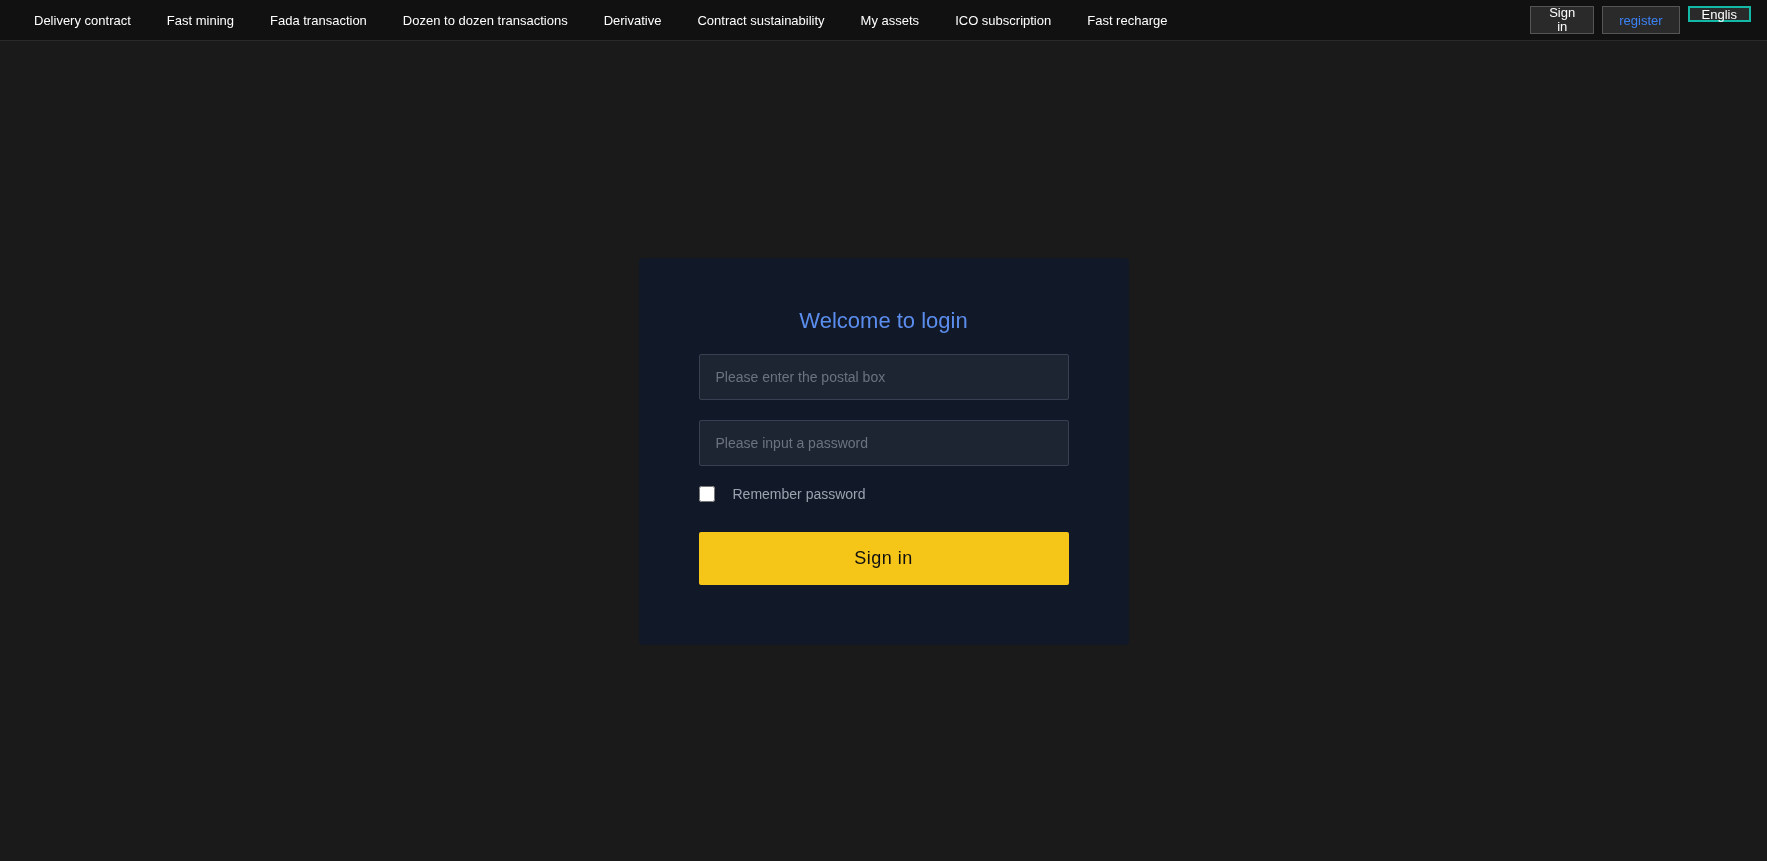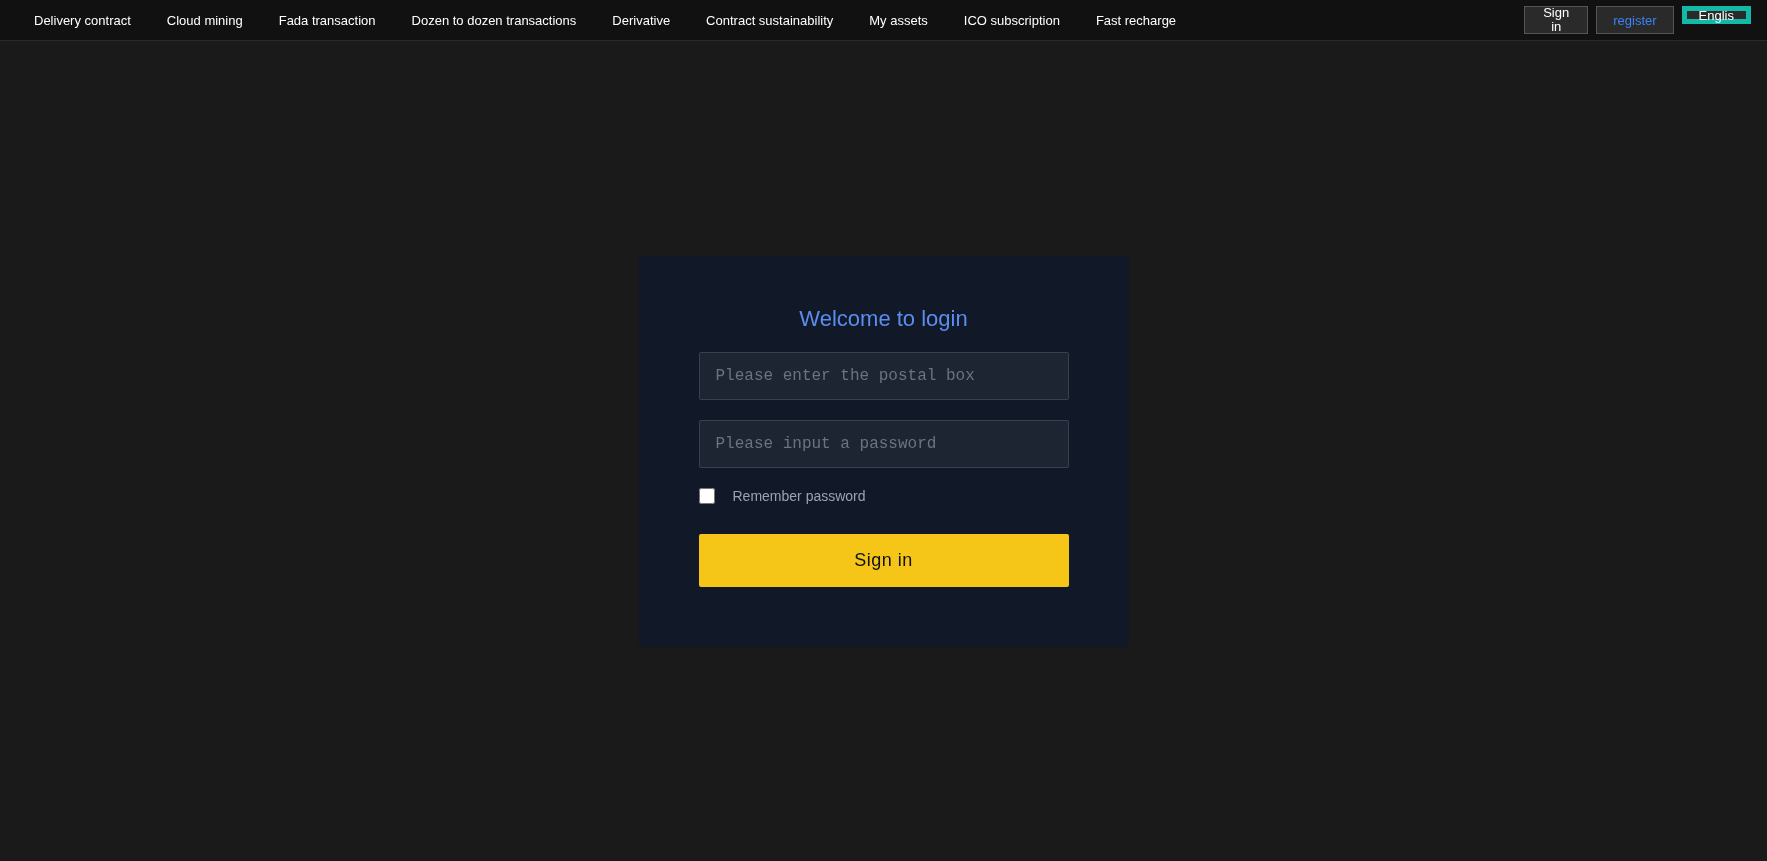--- a/index.html
+++ b/index.html
@@ -83,21 +83,21 @@
       font-size: 13px;
       cursor: pointer;
       height: 28px;
       display: flex;
       align-items: center;
     }
 
     .btn-lang {
       background-color: #2a2a2a;
       color: #ffffff;
-      border: 5px solid #14b8a6;
+      border: 2px solid #14b8a6;
       padding: 4px 12px;
       font-size: 13px;
       cursor: pointer;
       height: 16px;
       display: flex;
       align-items: center;
     }
 
     
     .main-content {
@@ -131,24 +131,23 @@
       width: 100%;
       margin-bottom: 20px;
     }
 
     .form-input {
       width: 100%;
       background-color: #1e2532;
       border: 1px solid #374151;
       color: #ef4444;
       padding: 14px 16px;
-      font-size: 16px;
+      font-size: 14px;
       outline: none;
       border-radius: 2px;
-      font-family: Liberation Mono, monospace;
     }
 
     .form-input::placeholder {
       color: #6b7280;
     }
 
     .remember-row {
       display: flex;
       align-items: center;
       gap: 18px;
@@ -181,21 +180,21 @@
       border-radius: 2px;
       letter-spacing: 0.5px;
     }
   </style>
 </head>
 <body>
 
 <nav class="navbar">
   <div class="nav-links">
     <a class="nav-item">Delivery contract</a>
-    <a class="nav-item">Cloud mining</a>
+    <a class="nav-item">Fast mining</a>
     <a class="nav-item">Fada transaction</a>
     <a class="nav-item">Dozen to dozen transactions</a>
     <a class="nav-item">Derivative</a>
     <a class="nav-item">Contract sustainability</a>
     <a class="nav-item">My assets</a>
     <a class="nav-item">ICO subscription</a>
     <a class="nav-item">Fast recharge</a>
   </div>
   <div class="nav-actions">
     <button class="btn-signin">

